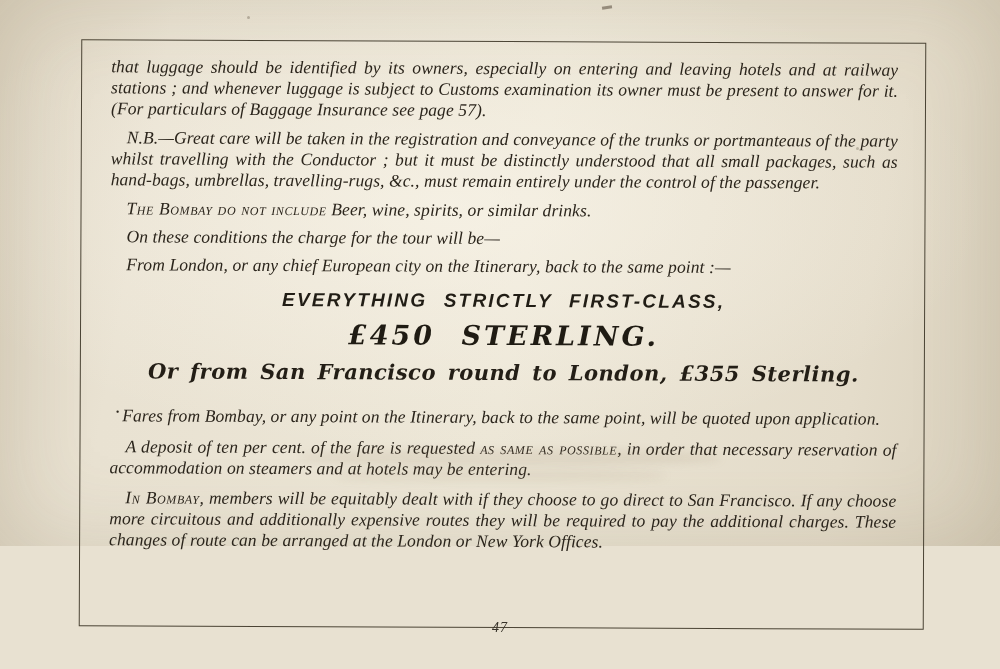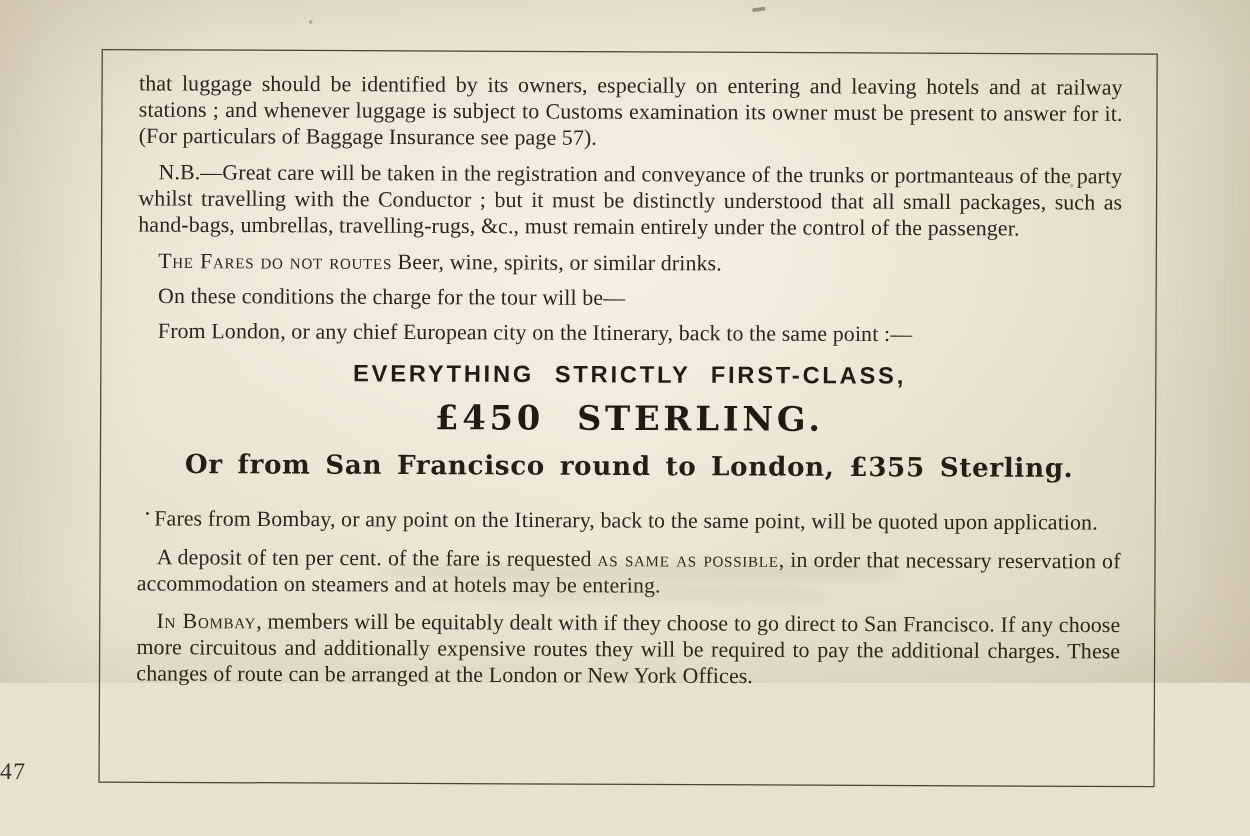--- a/index.html
+++ b/index.html
@@ -11,20 +11,21 @@
     overflow: hidden;
   }
 
   .scan {
     position: relative;
     width: 1000px; height: 546px;
     background:
       radial-gradient(ellipse 90% 75% at 45% 38%, rgba(253,249,239,0.55) 0%, rgba(253,249,239,0) 60%),
       linear-gradient(100deg, #ddd4c1 0%, #e9e2d2 16%, #ece6d6 52%, #e4dcca 84%, #d8cfbb 100%);
     box-shadow: inset 0 0 90px rgba(118, 98, 64, 0.18);
+    font-style: italic;
   }
 
   
   .frame {
     position: absolute;
     left: 80px; top: 41px;
     width: 845px; height: 587px;
     box-sizing: border-box;
     border: 1.5px solid var(--frame, #4a4334);
     padding: 16px 27px 0 29px;
@@ -78,22 +79,23 @@
   .fn-mark {
     font-size: 14px;
     font-weight: 700;
     vertical-align: 5px;
     margin-right: 3px;
     color: var(--ink, #2b251c);
   }
 
   .page-number {
     position: absolute;
-    left: 0; right: 0; top: 607px;
-    font-size: 19px;
+    left: 0; right: 0; top: 620px;
+    text-align: center;
+    font-size: 14px;
     letter-spacing: 1px;
     color: #38332a;
   }
 
   
   .ghost { position: absolute; pointer-events: none; filter: blur(4px); border-radius: 45%; }
   .ghost1 { left: 300px; top: 450px; width: 420px; height: 15px; background: rgba(146,128,96,0.14); }
   .ghost2 { left: 335px; top: 469px; width: 330px; height: 13px; background: rgba(146,128,96,0.10); }
 
   
@@ -110,21 +112,21 @@
   <span class="speck speck1"></span>
   <span class="speck speck2"></span>
   <span class="speck speck3"></span>
 
   <div class="frame">
 
     <p class="body">that luggage should be identified by its owners, especially on entering and leaving hotels and at railway stations ; and whenever luggage is subject to Customs examination its owner must be present to answer for it. (For particulars of Baggage Insurance see page 57).</p>
 
     <p class="body indent">N.B.—Great care will be taken in the registration and conveyance of the trunks or portmanteaus of the party whilst travelling with the Conductor ; but it must be distinctly understood that all small packages, such as hand-bags, umbrellas, travelling-rugs, &amp;c., must remain entirely under the control of the passenger.</p>
 
-    <p class="body indent mb7"><span class="sc">The Fares do not routes</span><span> Beer, wine, spirits, or similar drinks.</span></p>
+    <p class="body indent mb7"><span class="sc">The Bombay do not include</span><span> Beer, wine, spirits, or similar drinks.</span></p>
 
     <p class="body indent mb7">On these conditions the charge for the tour will be—</p>
 
     <p class="body indent">From London, or any chief European city on the Itinerary, back to the same point :—</p>
 
     <h2 class="headline-sans">EVERYTHING STRICTLY FIRST-CLASS,</h2>
 
     <h1 class="headline-price">£450 STERLING.</h1>
 
     <h2 class="headline-sf">Or from San Francisco round to London, £355 Sterling.</h2>

